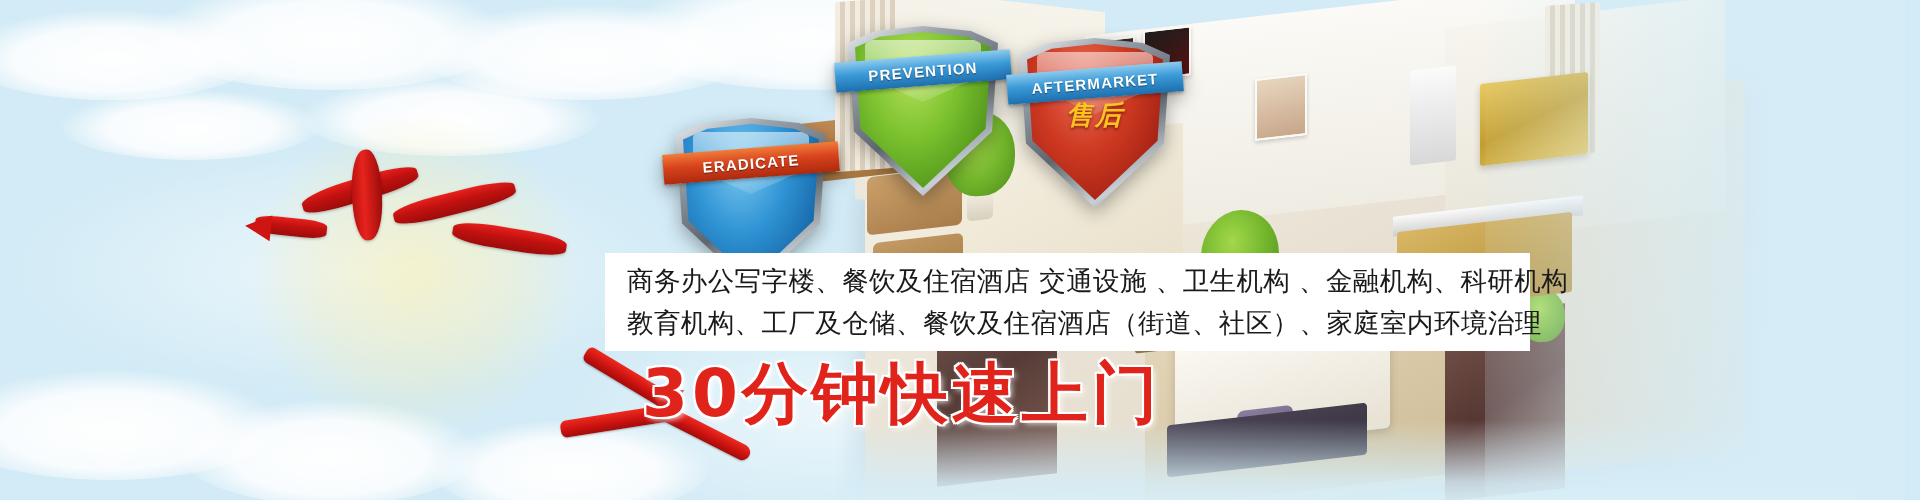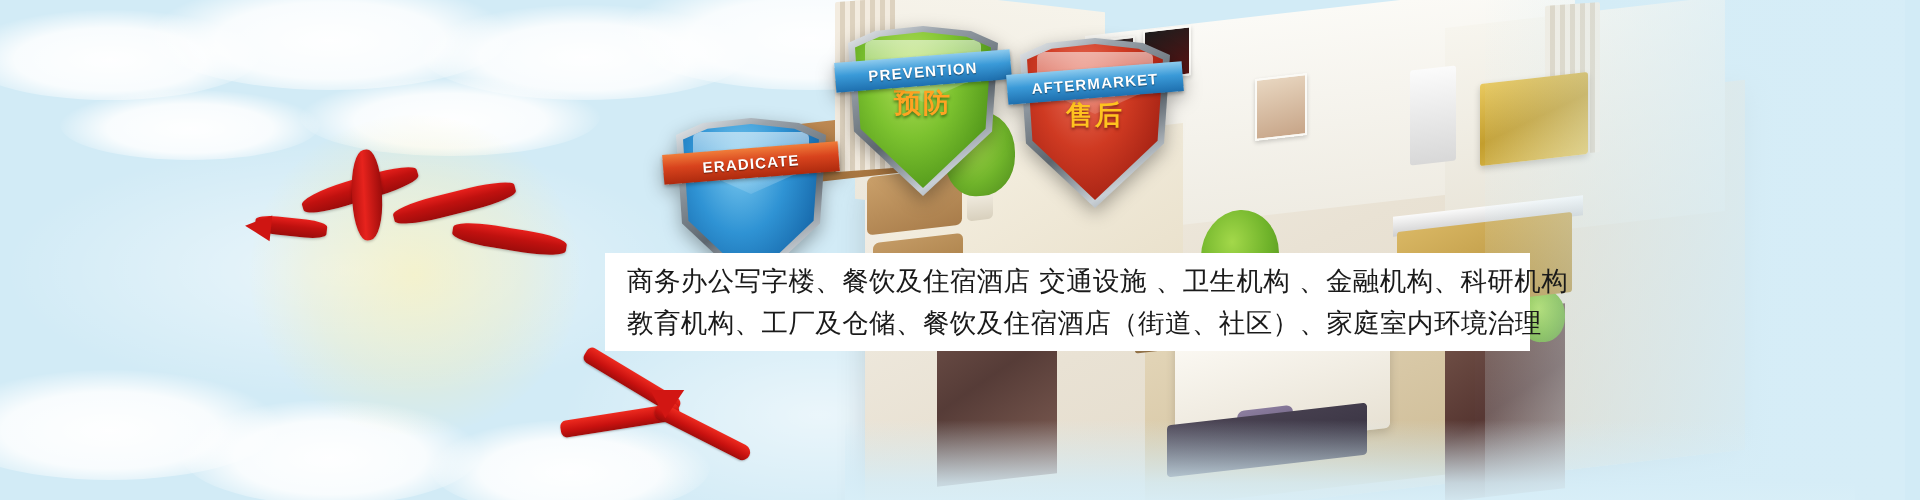--- a/index.html
+++ b/index.html
@@ -347,21 +347,21 @@
     top: 62px;
     text-align: center;
     font-weight: bold;
     font-size: 27px;
     line-height: 31px;
     font-family: "Liberation Sans", "DejaVu Sans", sans-serif;
     letter-spacing: 2px;
   }
   .shield-cn.white  { color: #ffffff; text-shadow: 0 2px 3px rgba(0,40,80,0.6); }
   .shield-cn.orange { color: #ffa322; text-shadow: 0 2px 3px rgba(20,60,0,0.6); }
-  .shield-cn.yellow { color: #ffc31f; text-shadow: 0 2px 3px rgba(70,10,0,0.6); }
+  .shield-cn.yellow { color: #ffc31f; text-shadow: 0 2px 3px rgba(70,10,0,0.6); font-style: italic; }
 
   #shield-eradicate  { left: 676px; top: 118px; }
   #shield-prevention { left: 848px; top: 26px; }
   #shield-aftermarket{ left: 1020px; top: 38px; }
 
   
   .text-panel {
     position: absolute;
     left: 605px;
     top: 253px;
@@ -494,21 +494,20 @@
       <span>ERADICATE</span>
     </div>
   </div>
 
   <div class="shield" id="shield-prevention">
     <div class="shield-rim"></div>
     <div class="shield-face green">
       <div class="shield-gloss"></div>
     </div>
     <div class="shield-cn orange">
-      <div>预防</div>
     </div>
     <div class="shield-banner banner-blue">
       <span>PREVENTION</span>
     </div>
   </div>
 
   <div class="shield" id="shield-aftermarket">
     <div class="shield-rim"></div>
     <div class="shield-face red">
       <div class="shield-gloss"></div>
@@ -519,14 +518,15 @@
     <div class="shield-banner banner-blue">
       <span>AFTERMARKET</span>
     </div>
   </div>
 
   <div class="text-panel">
     <div class="line">商务办公写字楼、餐饮及住宿酒店 交通设施 、卫生机构 、金融机构、科研机构</div>
     <div class="line">教育机构、工厂及仓储、餐饮及住宿酒店（街道、社区）、家庭室内环境治理</div>
   </div>
 
+  <div class="headline">30分钟快速上门</div>
 
 </div>
 
 </body></html>

